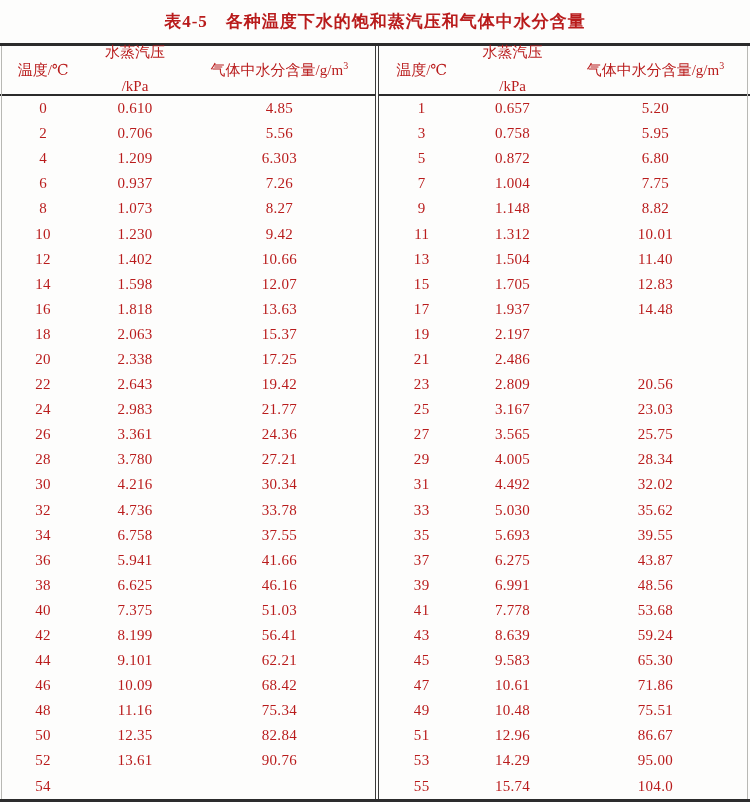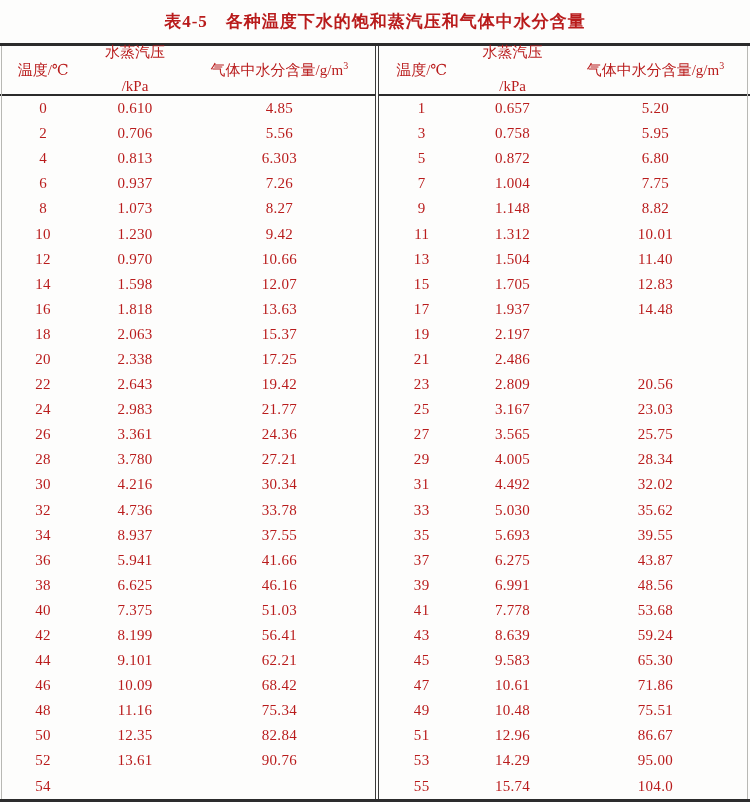--- a/index.html
+++ b/index.html
@@ -85,41 +85,41 @@
             <div class="td col-pressure">0.610</div>
             <div class="td col-moisture">4.85</div>
           </div>
           <div class="tr">
             <div class="td col-temp">2</div>
             <div class="td col-pressure">0.706</div>
             <div class="td col-moisture">5.56</div>
           </div>
           <div class="tr">
             <div class="td col-temp">4</div>
-            <div class="td col-pressure">0.813</div>
+            <div class="td col-pressure">1.209</div>
             <div class="td col-moisture">6.303</div>
           </div>
           <div class="tr">
             <div class="td col-temp">6</div>
             <div class="td col-pressure">0.937</div>
             <div class="td col-moisture">7.26</div>
           </div>
           <div class="tr">
             <div class="td col-temp">8</div>
             <div class="td col-pressure">1.073</div>
             <div class="td col-moisture">8.27</div>
           </div>
           <div class="tr">
             <div class="td col-temp">10</div>
             <div class="td col-pressure">1.230</div>
             <div class="td col-moisture">9.42</div>
           </div>
           <div class="tr">
             <div class="td col-temp">12</div>
-            <div class="td col-pressure">0.970</div>
+            <div class="td col-pressure">1.402</div>
             <div class="td col-moisture">10.66</div>
           </div>
           <div class="tr">
             <div class="td col-temp">14</div>
             <div class="td col-pressure">1.598</div>
             <div class="td col-moisture">12.07</div>
           </div>
           <div class="tr">
             <div class="td col-temp">16</div>
             <div class="td col-pressure">1.818</div>
@@ -160,21 +160,21 @@
             <div class="td col-pressure">4.216</div>
             <div class="td col-moisture">30.34</div>
           </div>
           <div class="tr">
             <div class="td col-temp">32</div>
             <div class="td col-pressure">4.736</div>
             <div class="td col-moisture">33.78</div>
           </div>
           <div class="tr">
             <div class="td col-temp">34</div>
-            <div class="td col-pressure">8.937</div>
+            <div class="td col-pressure">6.758</div>
             <div class="td col-moisture">37.55</div>
           </div>
           <div class="tr">
             <div class="td col-temp">36</div>
             <div class="td col-pressure">5.941</div>
             <div class="td col-moisture">41.66</div>
           </div>
           <div class="tr">
             <div class="td col-temp">38</div>
             <div class="td col-pressure">6.625</div>

